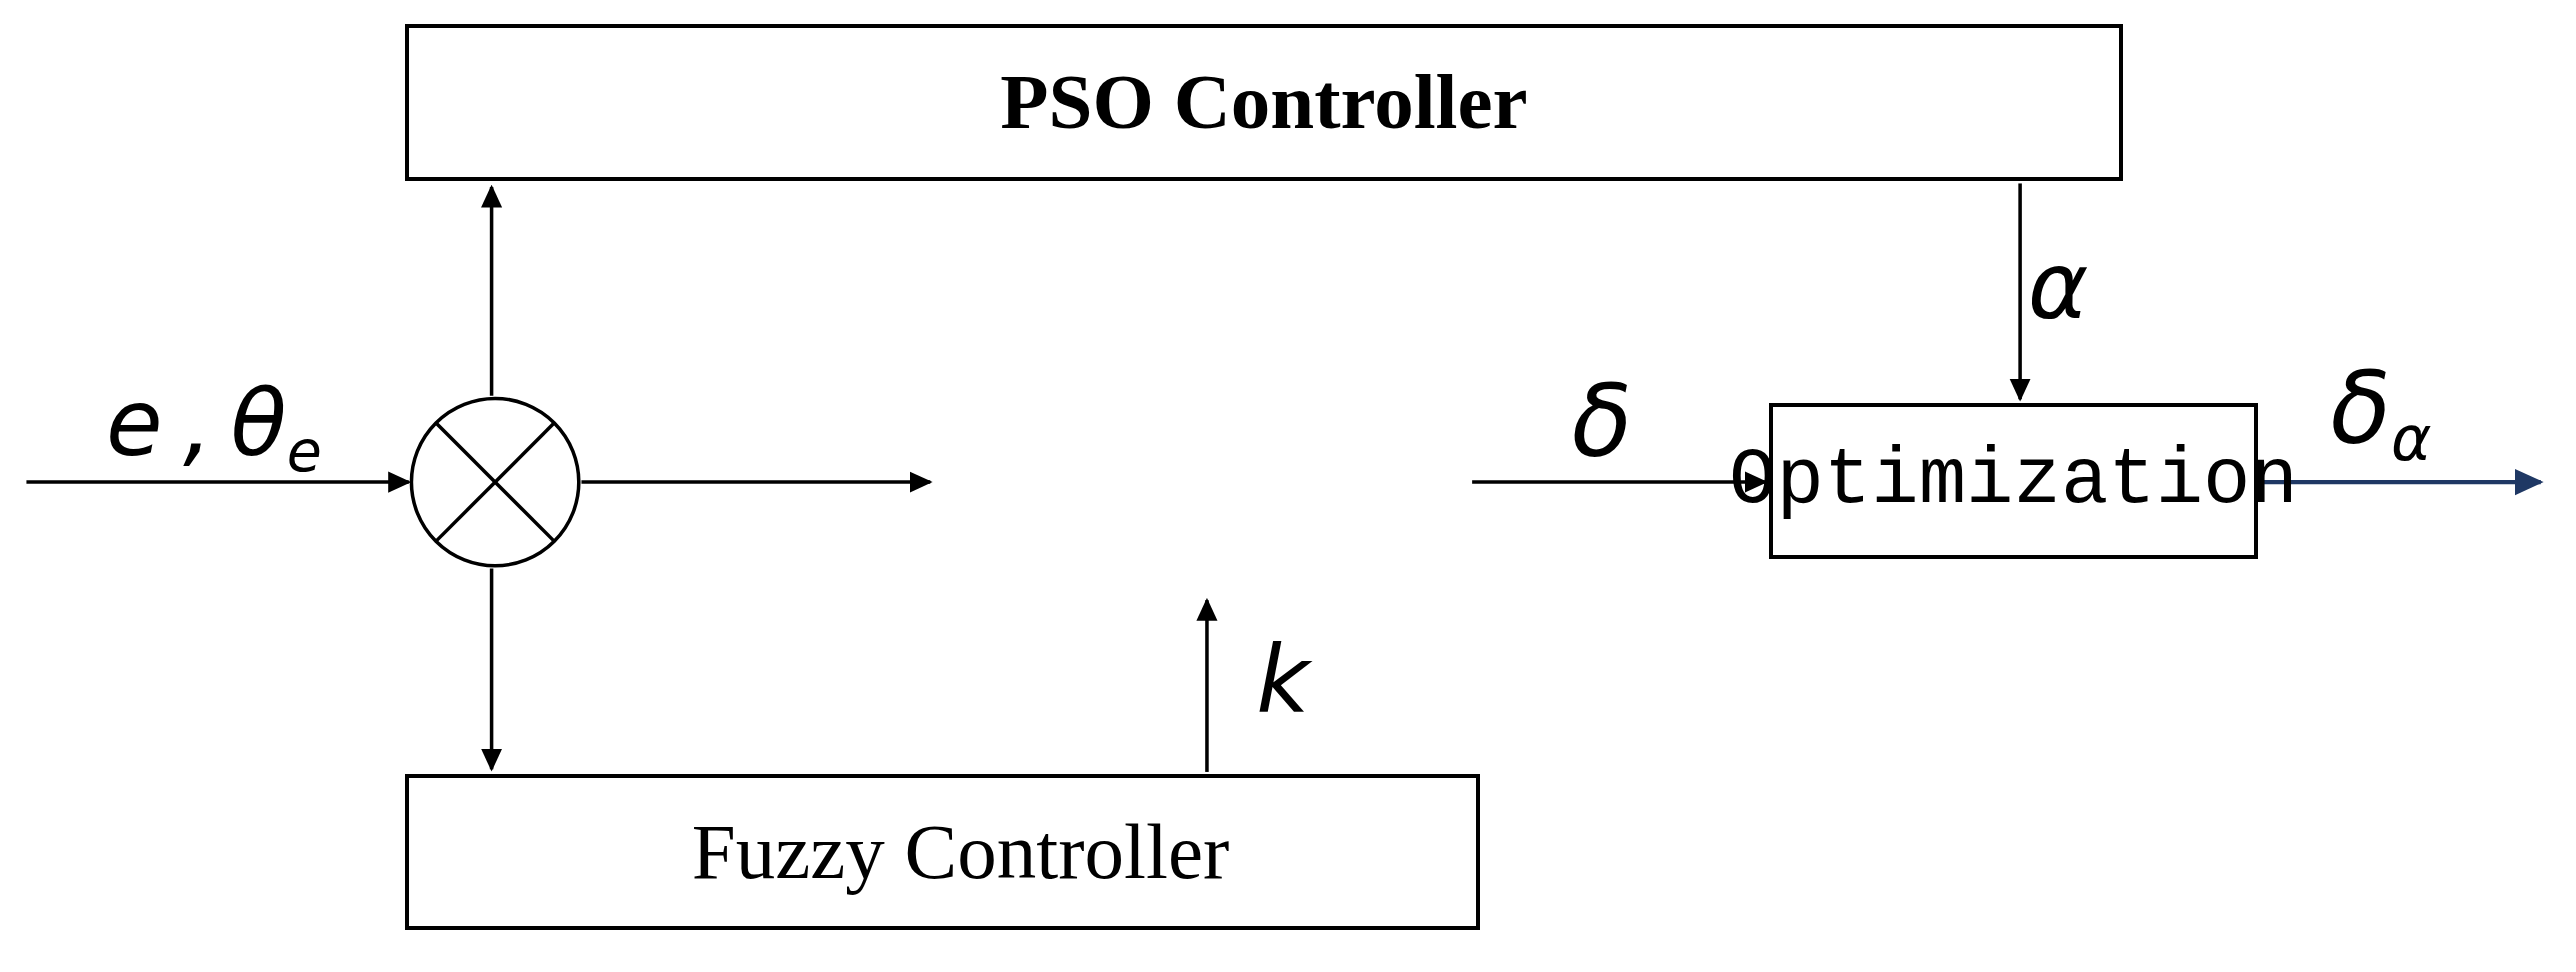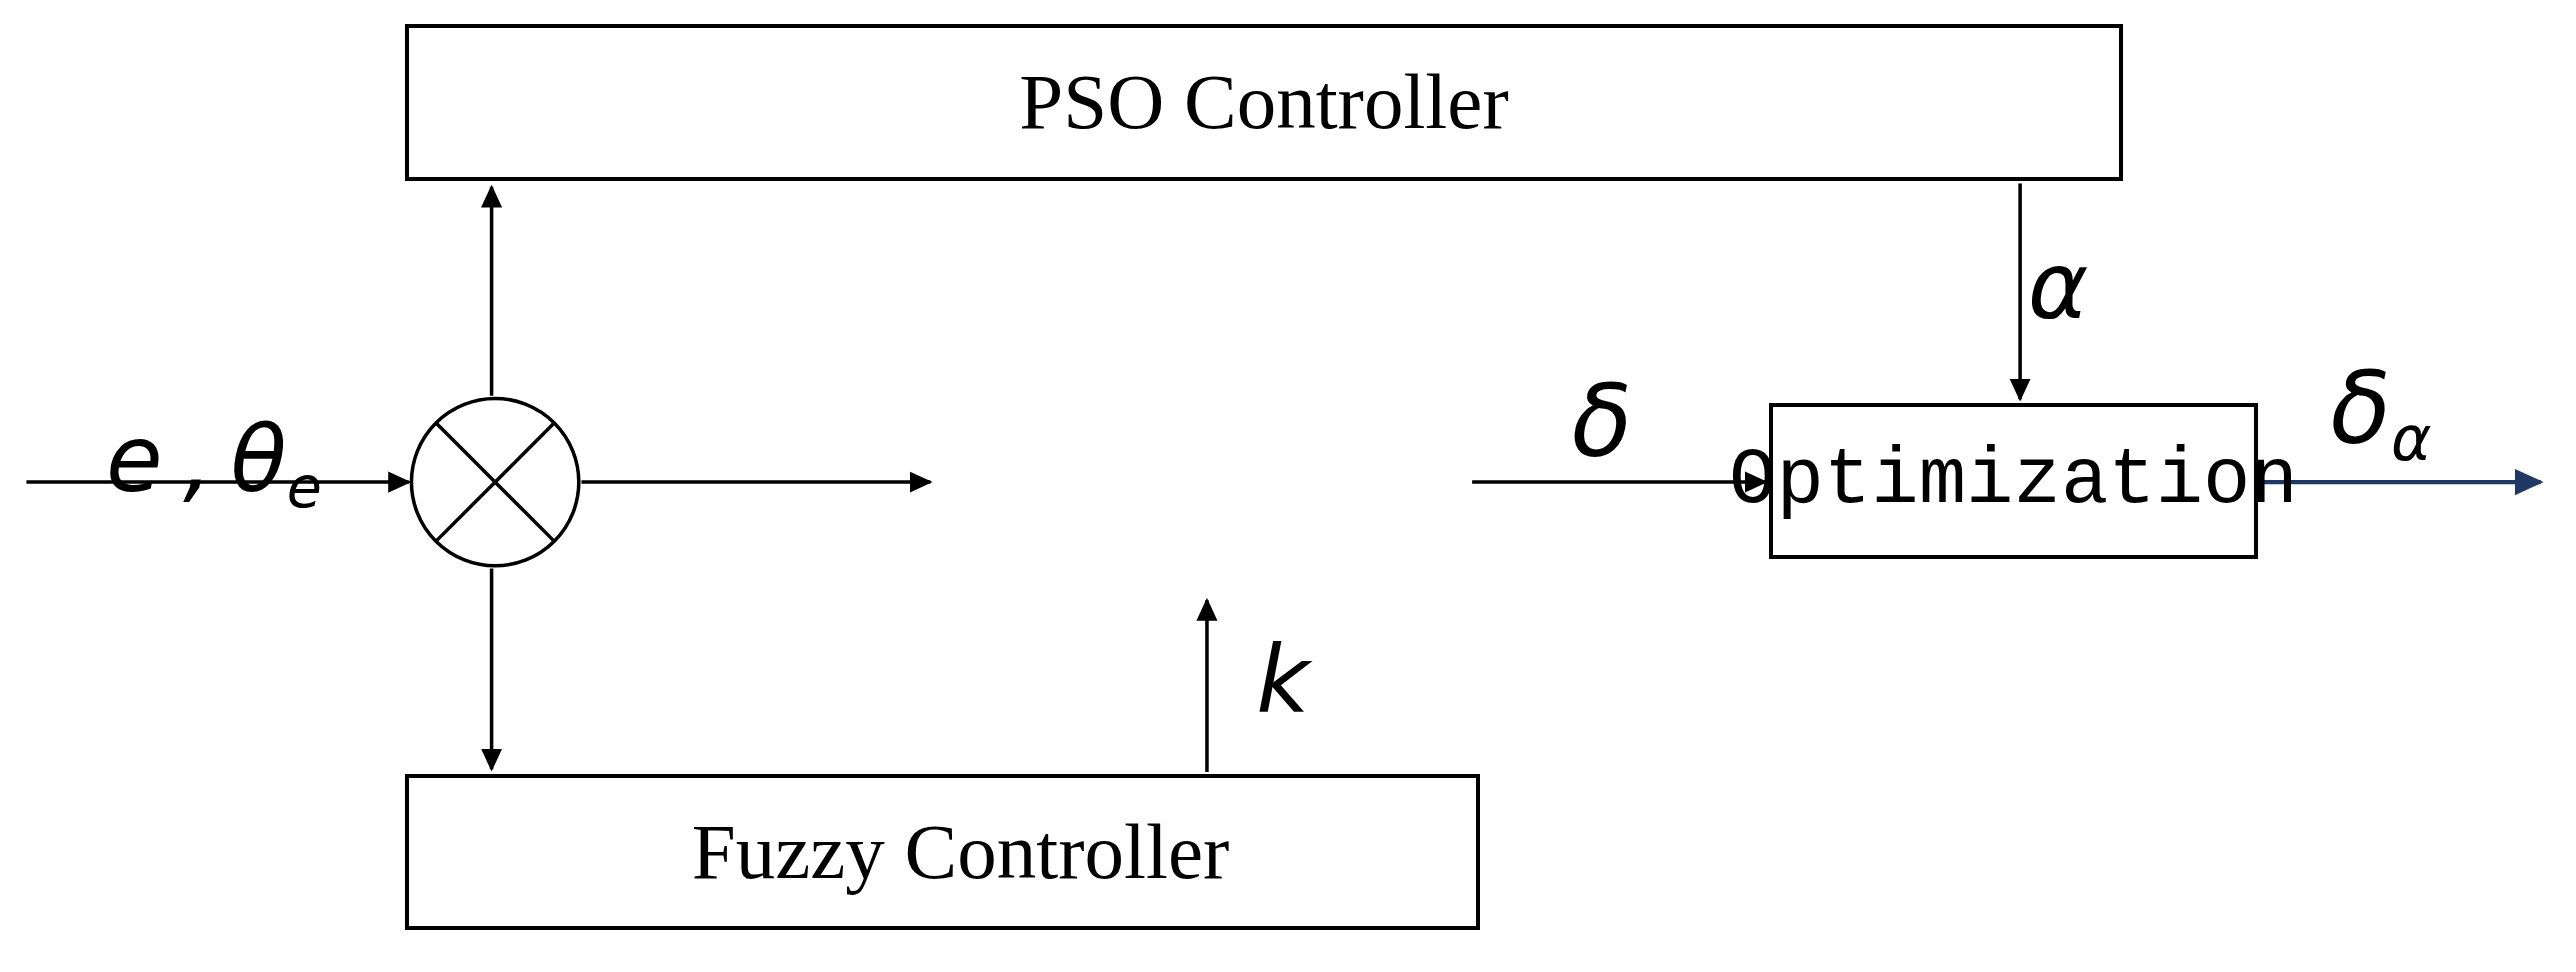--- a/index.html
+++ b/index.html
@@ -46,34 +46,34 @@
     display:flex;
     flex-direction:column;
     align-items:center;
     justify-content:center;
     text-align:center;
     color:#000;
     font-size:79px;
     line-height:1.2;
     white-space:nowrap;
   }
-  #pso-block{left:405px;top:24px;width:1718px;height:157px;}
+  #pso-block{left:405px;top:24px;width:1718px;height:157px;font-weight:bold;}
   #stanley-block{left:934px;top:369px;width:536px;height:227px;}
   #optimization-block{left:1769px;top:403px;width:489px;height:156px;font-family:Liberation Mono, monospace;}
   #fuzzy-block{left:405px;top:774px;width:1075px;height:156px;padding-left:36px;}
   .siglabel{
     position:absolute;
     transform:translate(-50%,-50%);
     font-family:"DejaVu Sans",sans-serif;
     font-style:italic;
     color:#000;
     white-space:nowrap;
     line-height:1;
   }
-  #input-label{left:214px;top:429px;font-size:92px;margin-top:36px;}
+  #input-label{left:214px;top:429px;font-size:92px;}
   #delta-label{left:1602px;top:421px;font-size:99px;}
   #alpha-label{left:2058px;top:287px;font-size:92px;}
   #k-label{left:1283px;top:681px;font-size:92px;}
   #output-label{left:2381px;top:414px;font-size:99px;}
   .siglabel sub{
     font-size:0.62em;
     vertical-align:-0.28em;
     line-height:1;
   }
   .comma{

